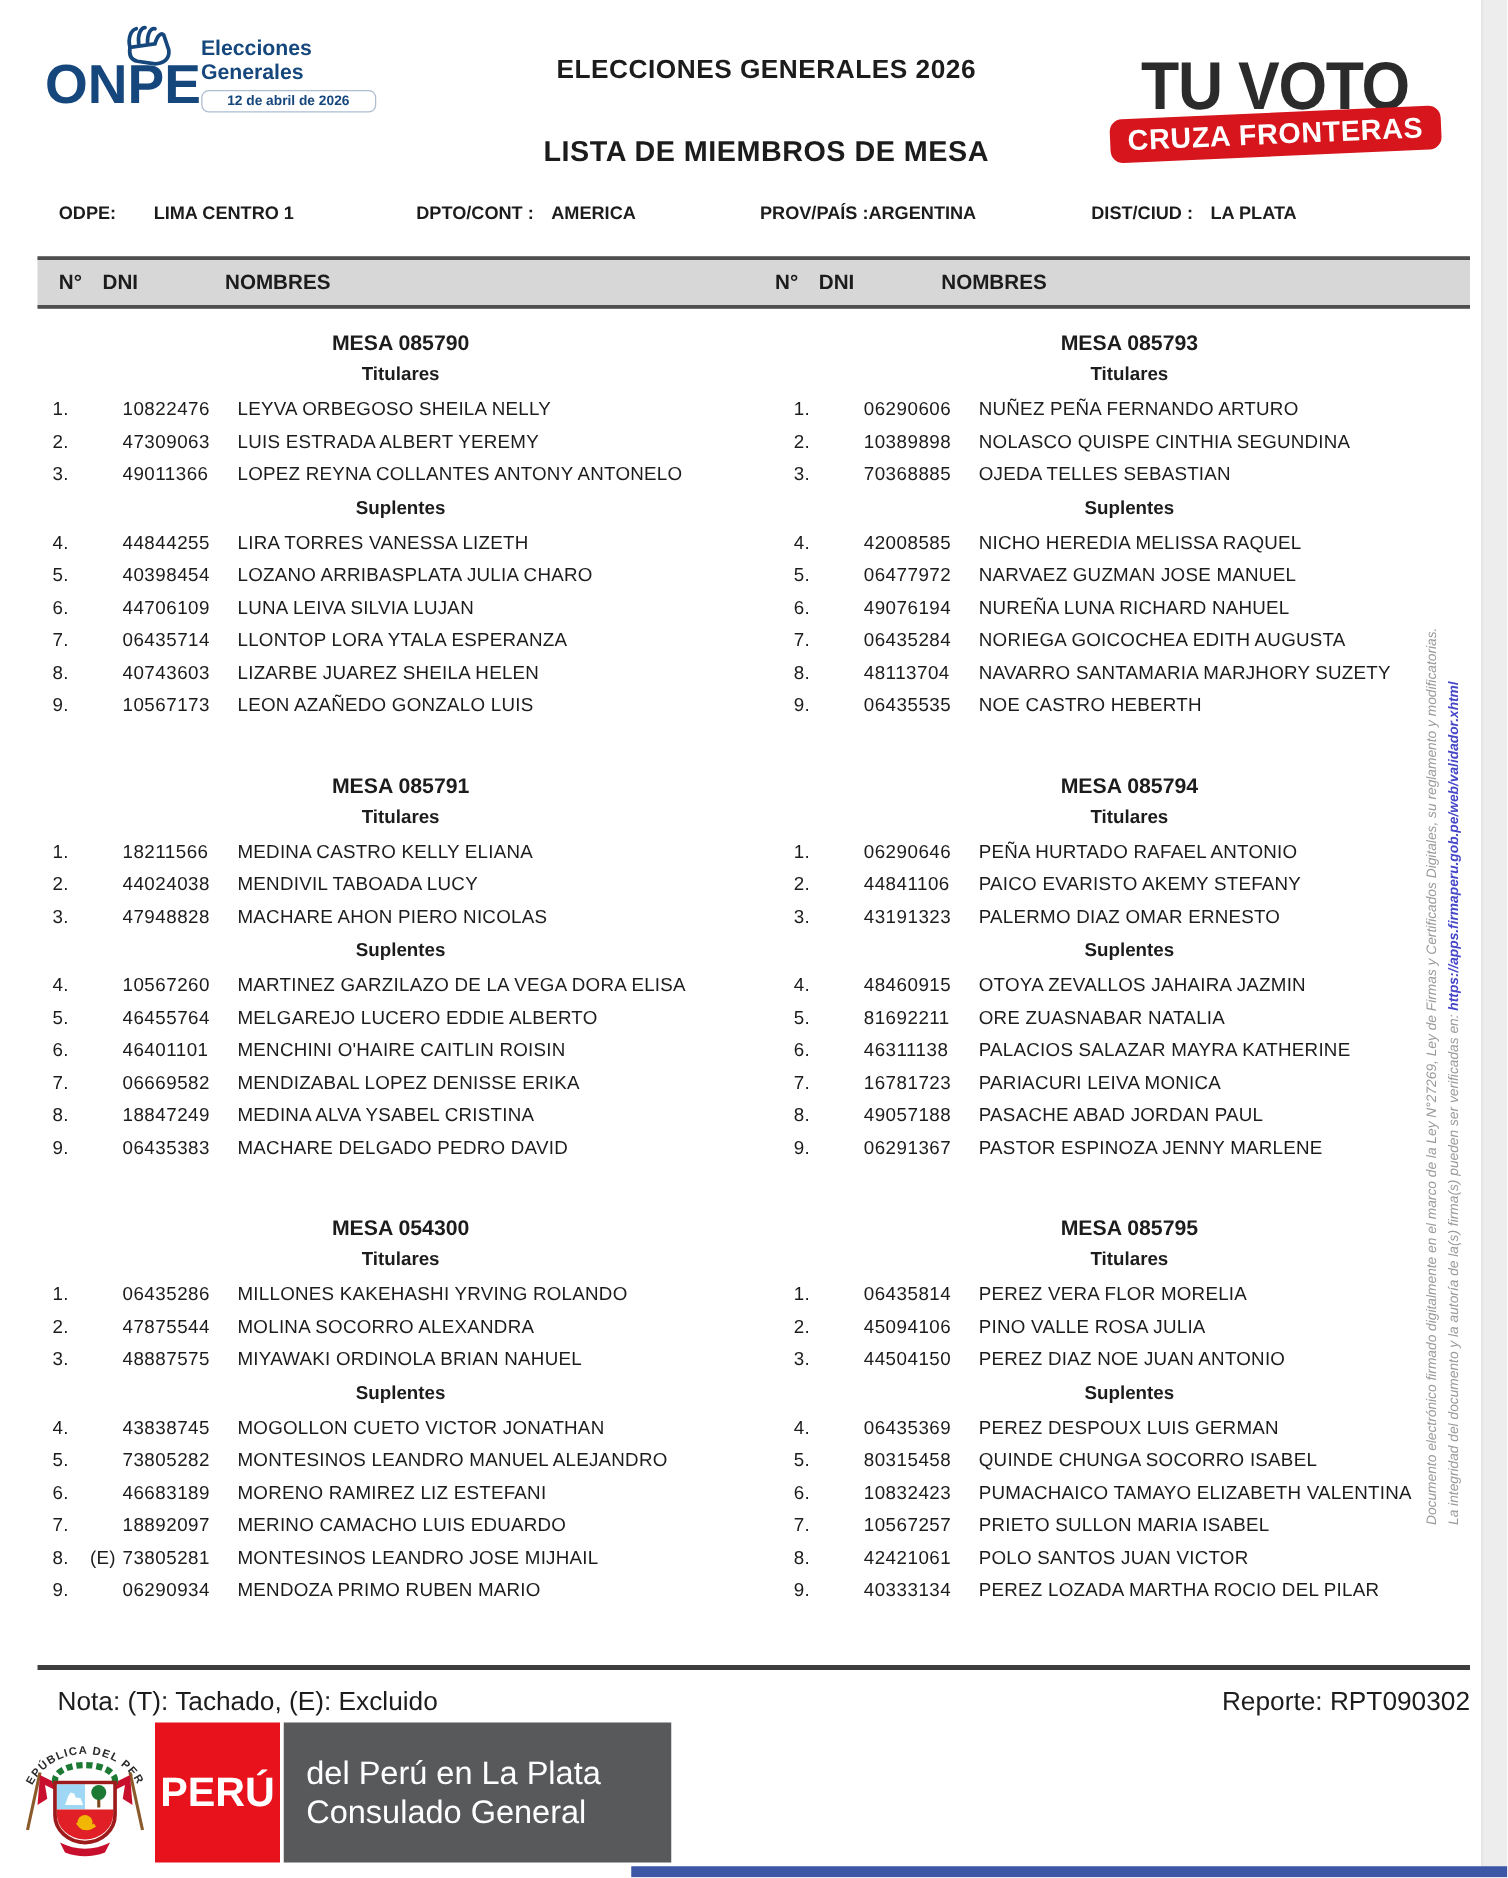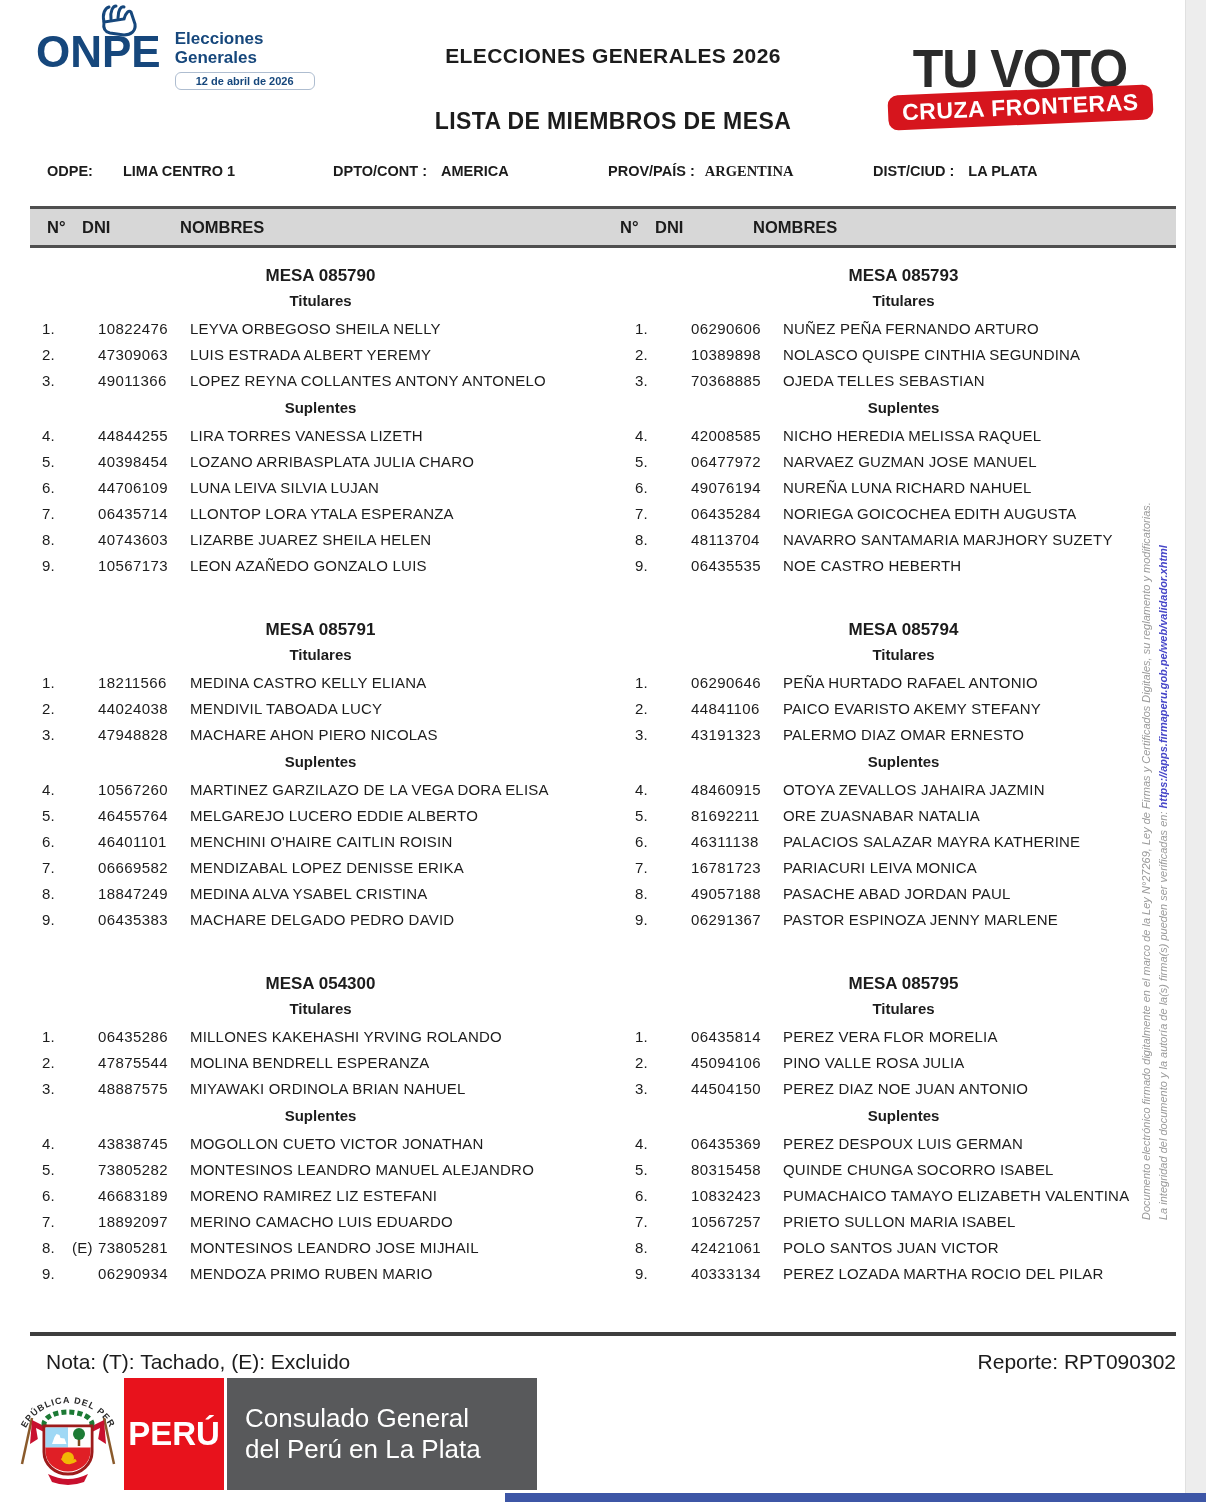--- a/index.html
+++ b/index.html
@@ -2,41 +2,41 @@
 <html><head>
 <meta charset="utf-8">
 <style>
   html,body{margin:0;padding:0;background:#ffffff;}
   .page{position:relative;width:1206px;height:1502px;background:#ffffff;overflow:hidden;
         font-family:"Liberation Sans",sans-serif;color:#1c1c1c;}
   .edge-band{position:absolute;top:0;right:0;bottom:0;width:20px;background:#ededed;border-left:1px solid #e0e0e0;}
 
   
   .header{display:flex;align-items:flex-start;padding:30px 26px 0 36px;}
-  .onpe{width:330px;display:flex;align-items:flex-start;gap:14px;}
+  .onpe{width:330px;display:flex;align-items:flex-end;}
   .onpe-word{position:relative;font-size:44px;font-weight:800;color:#16477c;letter-spacing:0;line-height:1;}
   .onpe-hand{position:absolute;top:-28px;left:54px;}
   .tagline{display:flex;flex-direction:column;color:#16477c;font-weight:700;font-size:17px;line-height:1.1;}
   .badge{margin-top:5px;display:inline-block;border:1.5px solid #aebdd0;border-radius:6px;
          padding:2px 20px;font-size:11px;font-weight:700;color:#16477c;background:#fff;white-space:nowrap;}
   .center-titles{flex:1;text-align:center;}
   .title1{font-size:21px;font-weight:700;letter-spacing:.4px;margin-top:14px;}
   .title2{font-size:23px;font-weight:700;letter-spacing:.4px;margin-top:40px;}
   .campaign{width:320px;text-align:center;margin-top:16px;}
   .tuvoto{font-size:50px;font-weight:900;color:#2b2b2b;letter-spacing:-1px;line-height:.95;transform:scaleY(1.08);}
   .cruza{display:inline-block;background:#d6151d;color:#fff;font-weight:800;font-size:23px;
          padding:4px 14px;border-radius:10px;transform:rotate(-2.5deg);margin-top:-4px;letter-spacing:.5px;white-space:nowrap;}
 
   
   .meta{display:grid;grid-template-columns:286px 275px 265px auto;padding:0 40px 0 47px;margin-top:28px;
         font-size:14.5px;font-weight:700;}
   .meta-item{display:flex;}
   .meta-item .meta-label{white-space:nowrap;}
   .meta-item .meta-value{white-space:nowrap;}
-  .g30{margin-left:30px;} .g14{margin-left:14px;} .g10{margin-left:10px;font-family:Liberation Serif, serif;}
+  .g30{margin-left:30px;} .g14{margin-left:14px;} .g10{}
 
   
   .thead{margin:26px 30px 0 30px;background:#d7d7d7;border-top:3px solid #4f4f4f;border-bottom:3px solid #4f4f4f;
          display:flex;height:36px;}
   .thead-half{flex:1;display:grid;grid-template-columns:35px 98px 1fr;align-items:center;padding-left:17px;
               font-weight:700;font-size:16.5px;}
 
   
   .columns{display:flex;padding:0 26px 0 34px;margin-top:18px;}
   .col{width:50%;}
@@ -264,21 +264,21 @@
           <div class="member-row">
             <span class="c-num">1.</span>
             <span class="c-marker"></span>
             <span class="c-dni">06435286</span>
             <span class="c-name">MILLONES KAKEHASHI YRVING ROLANDO</span>
           </div>
           <div class="member-row">
             <span class="c-num">2.</span>
             <span class="c-marker"></span>
             <span class="c-dni">47875544</span>
-            <span class="c-name">MOLINA BENDRELL ESPERANZA</span>
+            <span class="c-name">MOLINA SOCORRO ALEXANDRA</span>
           </div>
           <div class="member-row">
             <span class="c-num">3.</span>
             <span class="c-marker"></span>
             <span class="c-dni">48887575</span>
             <span class="c-name">MIYAWAKI ORDINOLA BRIAN NAHUEL</span>
           </div>
           <div class="section-label">Suplentes</div>
           <div class="member-row">
             <span class="c-num">4.</span>
@@ -529,22 +529,22 @@
         <path d="M31.5 69.5 h45 v4 a22.5 20 0 0 1 -45 0 z" fill="#e01f26"></path>
         <circle cx="54" cy="80" r="6" fill="#f2b705"></circle>
         <path d="M48 80 q6 8 14 2" fill="none" stroke="#f2b705" stroke-width="3"></path>
         <path d="M34 96 q20 10 40 0 l-4 8 q-16 6 -32 0 z" fill="#c8102e"></path>
       </g>
     </svg>
     <div class="peru-box">
       <span>PERÚ</span>
     </div>
     <div class="consulate-box">
+      <span>del Perú en La Plata</span>
       <span>Consulado General</span>
-      <span>del Perú en La Plata</span>
     </div>
   </div>
 
   <div class="bottom-strip"></div>
 
   <div class="side-note">
     <div>Documento electrónico firmado digitalmente en el marco de la Ley N°27269, Ley de Firmas y Certificados Digitales, su reglamento y modificatorias.</div>
     <div>
       <span>La integridad del documento y la autoría de la(s) firma(s) pueden ser verificadas en: </span><span class="side-url">https://apps.firmaperu.gob.pe/web/validador.xhtml</span>
     </div>

